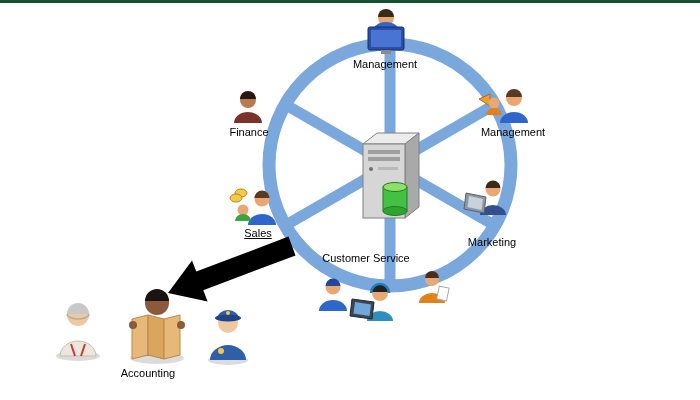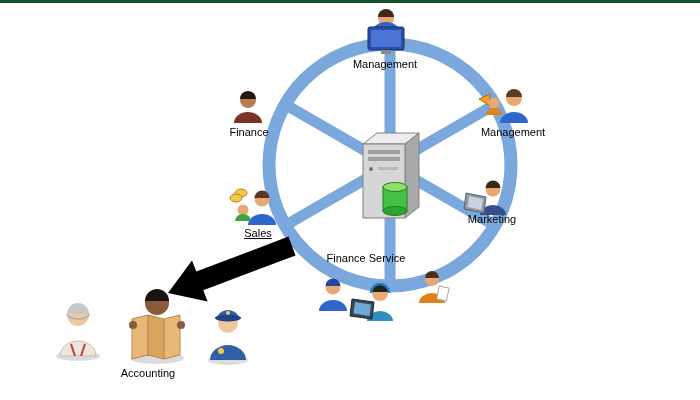--- a/index.html
+++ b/index.html
@@ -153,16 +153,16 @@
         <ellipse cx="228" cy="315" rx="13" ry="3.5" fill="#1F4488"></ellipse>
         <circle cx="228" cy="310" r="2" fill="#F2C94C"></circle>
       </g>
     </g>
   </svg>
 
   <div class="label" style="left:385px;top:56px;">Management</div>
   <div class="label" style="left:249px;top:124px;">Finance</div>
   <div class="label" style="left:513px;top:124px;">Management</div>
   <div class="label" style="left:258px;top:225px;text-decoration:underline;">Sales</div>
-  <div class="label" style="left:492px;top:211px;">Marketing</div>
-  <div class="label" style="left:366px;top:250px;">Finance Service</div>
+  <div class="label" style="left:492px;top:234px;">Marketing</div>
+  <div class="label" style="left:366px;top:250px;">Customer Service</div>
   <div class="label" style="left:148px;top:365px;">Accounting</div>
 </div>
 
 </body></html>

